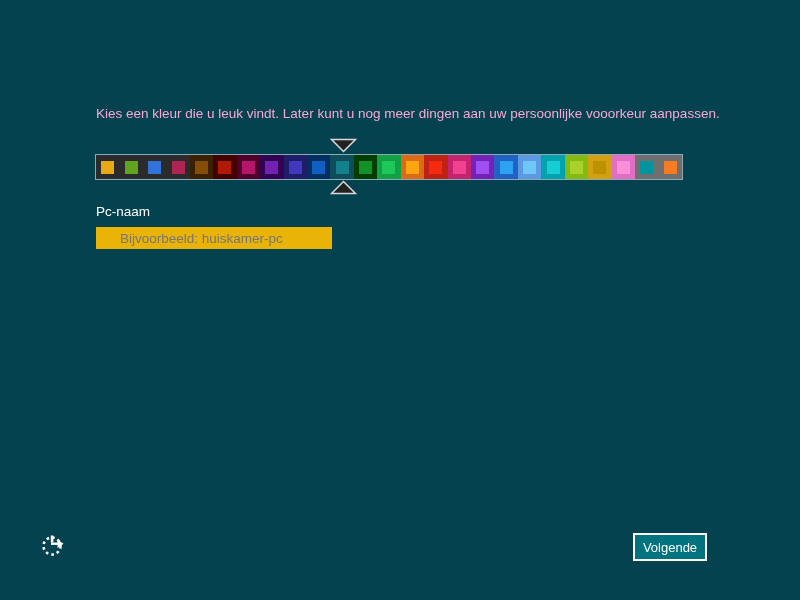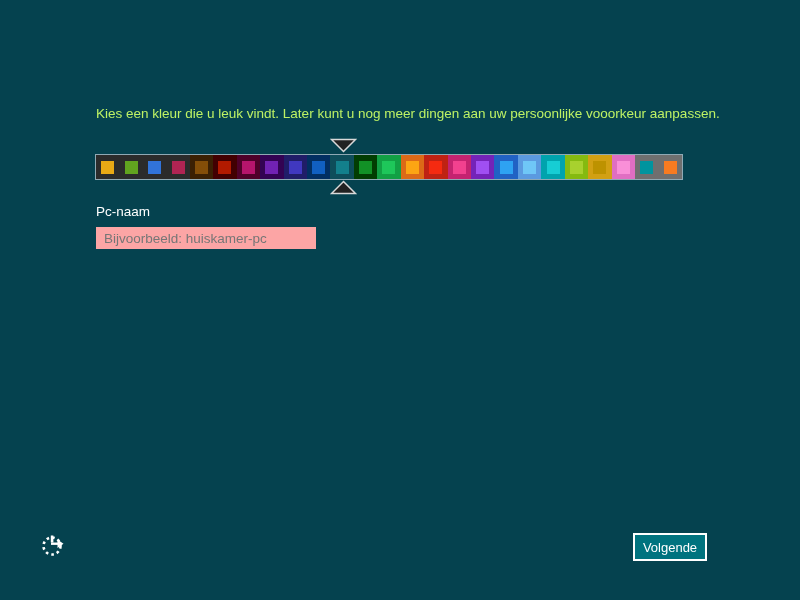--- a/index.html
+++ b/index.html
@@ -21,21 +21,21 @@
     font-size: 38px;
     font-weight: 300;
     letter-spacing: 0.5px;
     color: #ffffff;
   }
   .instruction {
     position: absolute;
     left: 96px; top: 106px;
     margin: 0;
     font-size: 13.5px;
-    color: #bef264;
+    color: #f9a8d4;
   }
   
   .color-strip {
     position: absolute;
     left: 95px; top: 154px;
     width: 586px; height: 24px;
     display: flex;
     border: 1px solid #8fa9b4;
   }
   .cell {
@@ -60,25 +60,25 @@
     left: 96px; top: 204px;
     font-size: 13.5px;
     color: #ffffff;
   }
   .pcname-input {
     position: absolute;
     left: 96px; top: 227px;
     width: 212px; height: 22px;
     border: none;
     outline: none;
-    background: #fca5a5;
+    background: #eab308;
     font-family: "Liberation Sans", "DejaVu Sans", sans-serif;
     font-size: 13.5px;
     color: #222222;
-    padding: 0 0 0 8px;
+    padding: 0 0 0 24px;
   }
   .pcname-input::placeholder {
     color: #767676;
     opacity: 1;
   }
   
   .ease-icon {
     position: absolute;
     left: 40px; top: 532px;
     width: 26px; height: 26px;

